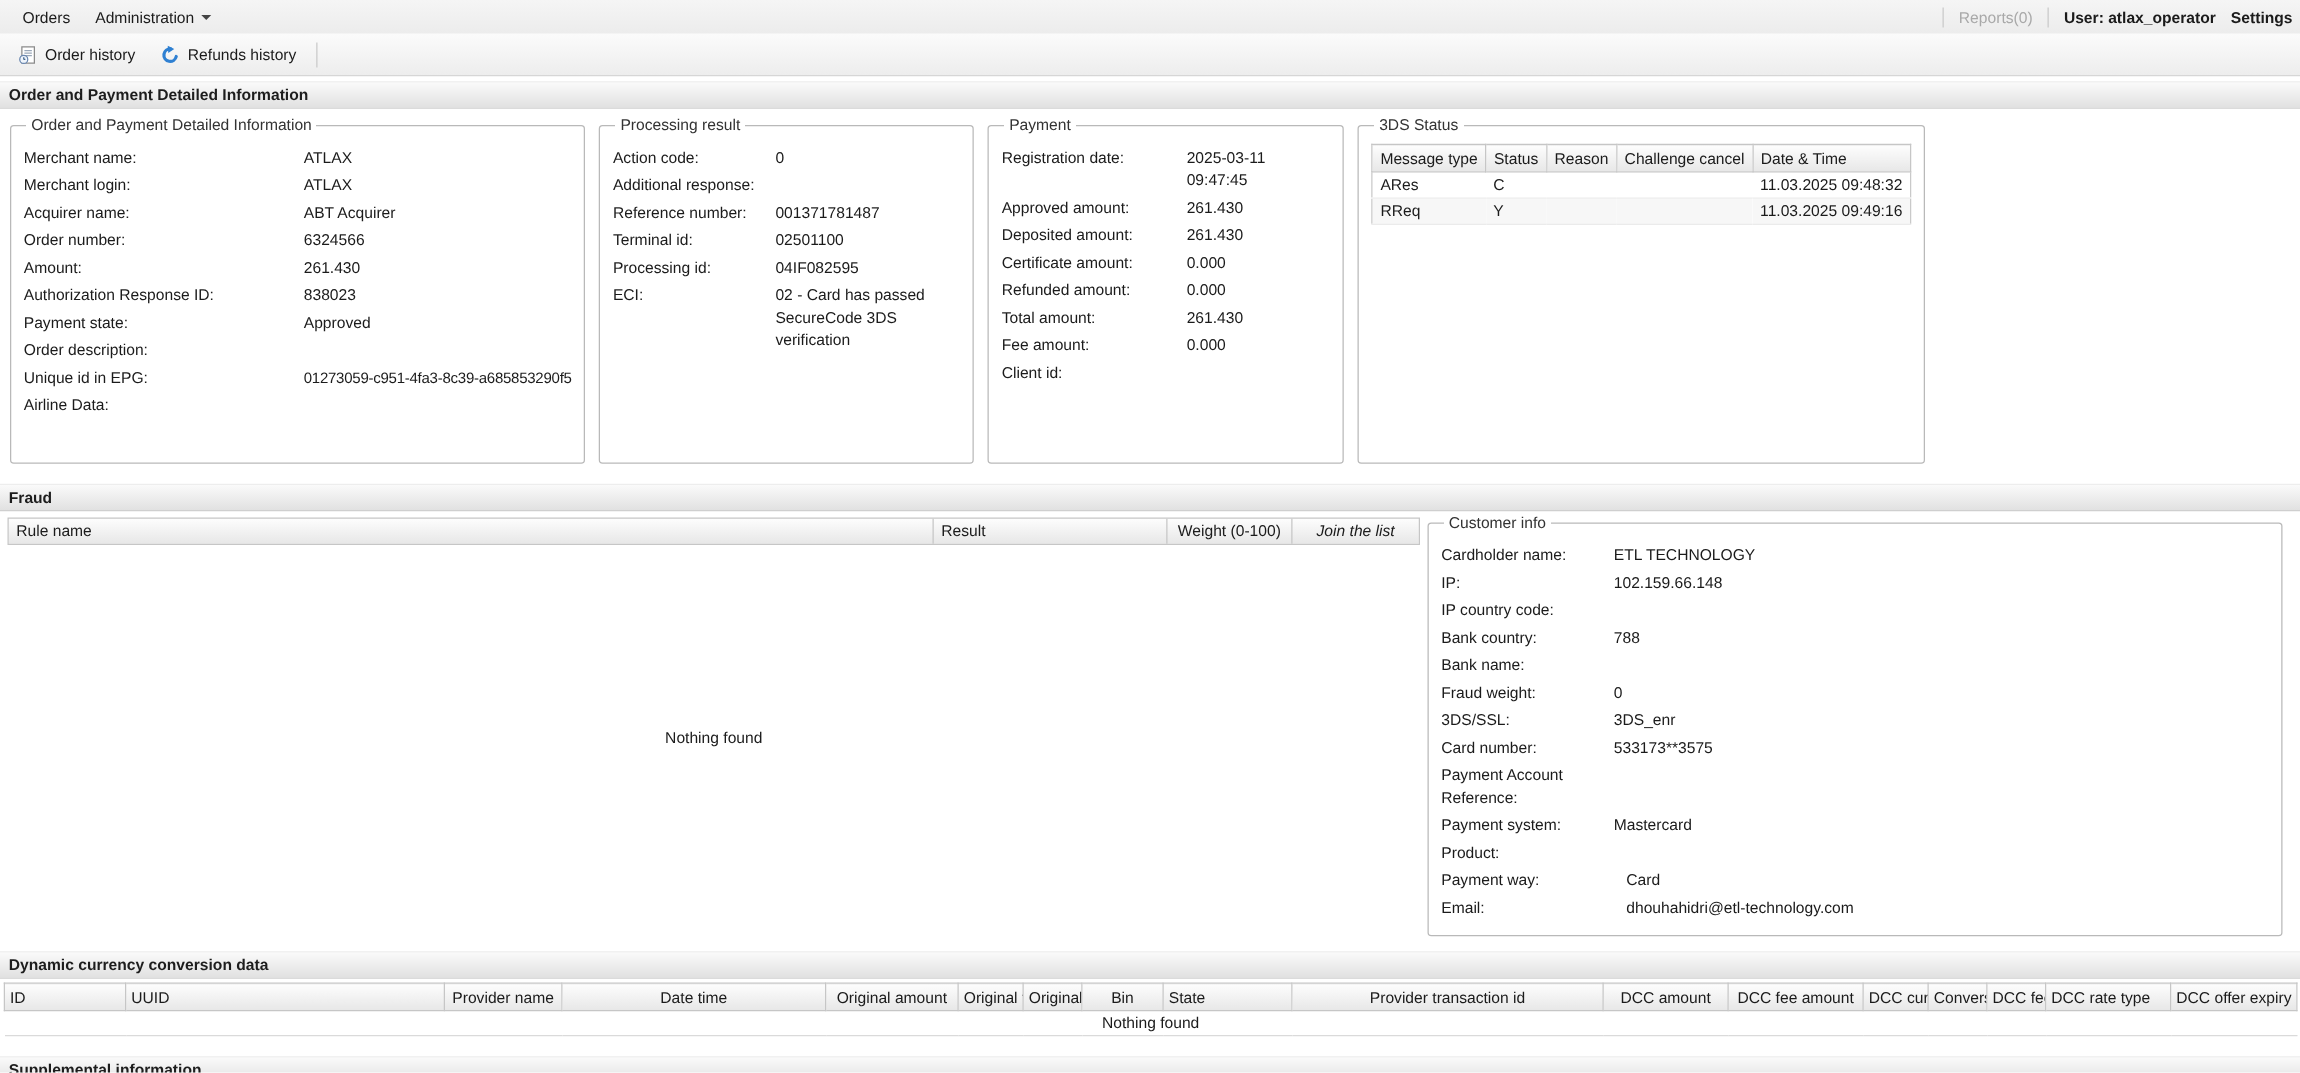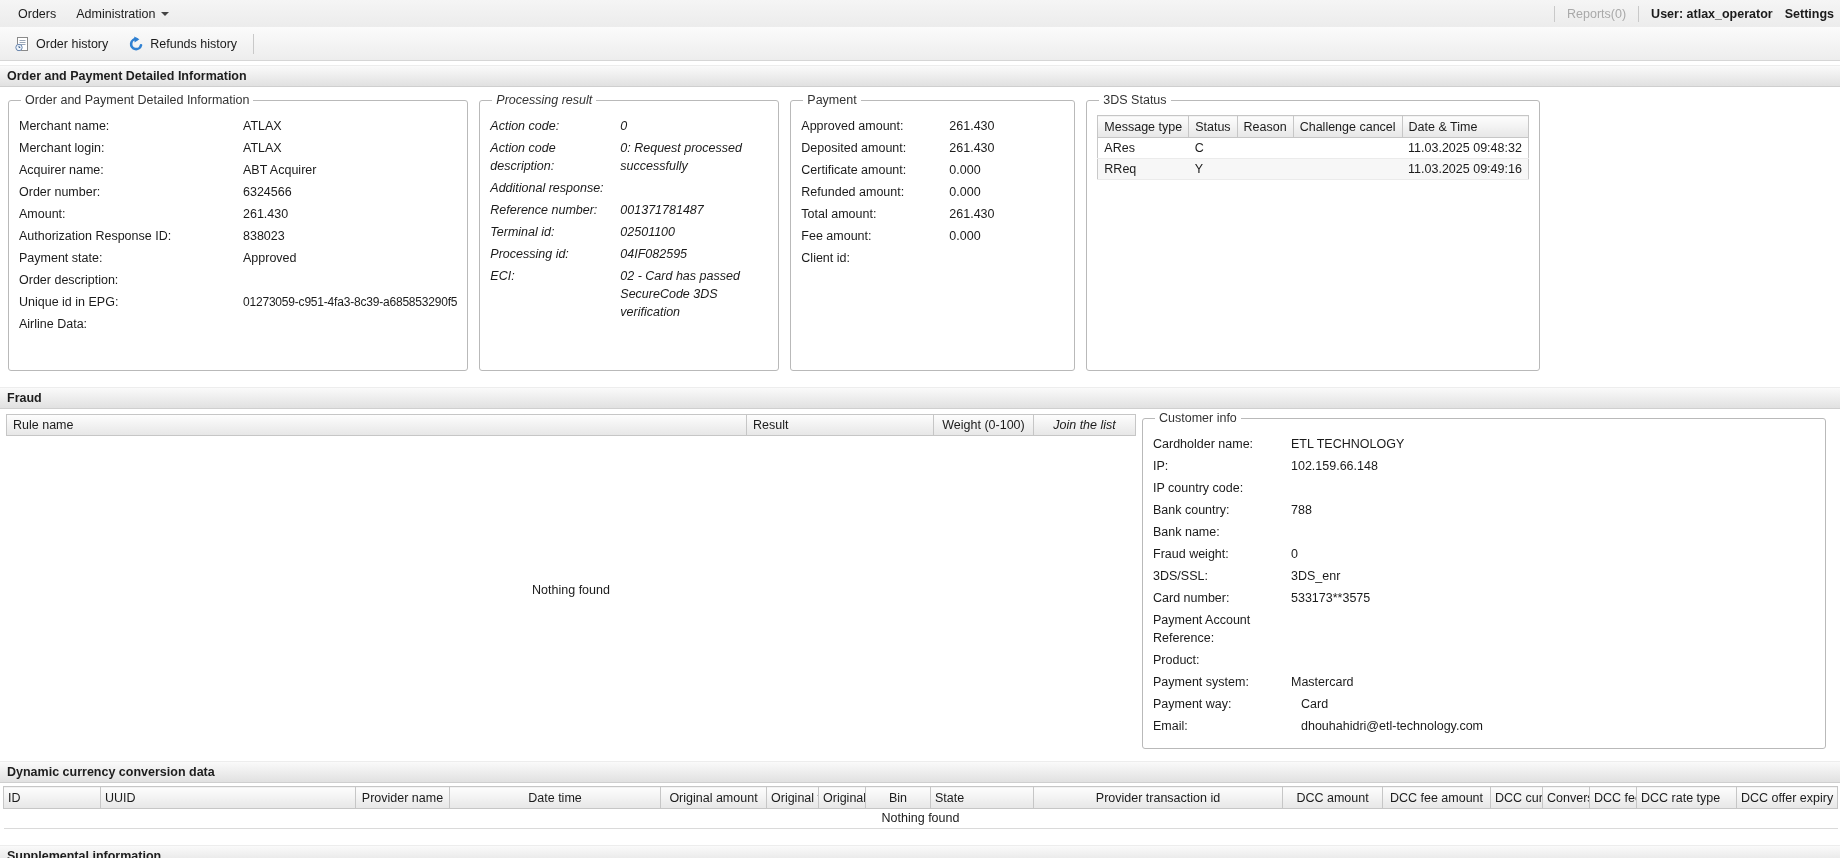--- a/index.html
+++ b/index.html
@@ -42,21 +42,21 @@
     border:1px solid #b9b9b9; border-radius:3px; background:#fff;
     margin:0; padding:2px 10px 8px; overflow:hidden;
   }
   legend { font-size:12.5px; color:#333; padding:0 4px; margin-left:2px; }
   .rows { padding-top:8px; }
   .frow { display:flex; align-items:flex-start; margin-bottom:4px; min-height:18px; line-height:18px; }
   .flabel { flex:0 0 auto; }
   .fvalue { flex:1 1 auto; }
   .fs-order { width:460px; height:278px; }
   .fs-order .flabel { width:224px; }
-  .fs-proc  { width:300px; height:278px;font-style:italic; }
+  .fs-proc  { width:300px; height:278px; }
   .fs-proc .flabel { width:130px; }
   .fs-proc .fvalue { max-width:152px; }
   .fs-pay   { width:285px; height:278px; }
   .fs-pay .flabel { width:148px; }
   .fs-3ds   { width:448px; height:278px; }
   .fs-cust  { width:684px; height:338px; margin-left:6px; margin-top:2px; }
   .fs-cust .flabel { width:138px; }
   .tight { font-size:12px; letter-spacing:-0.2px; white-space:nowrap; }
   
   .grid { border-collapse:collapse; margin-top:6px; table-layout:fixed; }
@@ -190,24 +190,20 @@
   </fieldset>
 
   <fieldset class="fs-proc">
     <legend>Processing result</legend>
     <div class="rows">
       <div class="frow">
           <div class="flabel">Action code:</div>
           <div class="fvalue">0</div>
         </div>
       <div class="frow">
-          <div class="flabel">Action code description:</div>
-          <div class="fvalue">0: Request processed successfully</div>
-        </div>
-      <div class="frow">
           <div class="flabel">Additional response:</div>
           <div class="fvalue"></div>
         </div>
       <div class="frow">
           <div class="flabel">Reference number:</div>
           <div class="fvalue">001371781487</div>
         </div>
       <div class="frow">
           <div class="flabel">Terminal id:</div>
           <div class="fvalue">02501100</div>
@@ -219,20 +215,24 @@
       <div class="frow">
           <div class="flabel">ECI:</div>
           <div class="fvalue">02 - Card has passed SecureCode 3DS verification</div>
         </div>
     </div>
   </fieldset>
 
   <fieldset class="fs-pay">
     <legend>Payment</legend>
     <div class="rows">
+      <div class="frow">
+          <div class="flabel">Registration date:</div>
+          <div class="fvalue">2025-03-11 09:47:45</div>
+        </div>
       <div class="frow">
           <div class="flabel">Approved amount:</div>
           <div class="fvalue">261.430</div>
         </div>
       <div class="frow">
           <div class="flabel">Deposited amount:</div>
           <div class="fvalue">261.430</div>
         </div>
       <div class="frow">
           <div class="flabel">Certificate amount:</div>
@@ -346,26 +346,26 @@
         </div>
       <div class="frow">
           <div class="flabel">Card number:</div>
           <div class="fvalue">533173**3575</div>
         </div>
       <div class="frow">
           <div class="flabel">Payment Account Reference:</div>
           <div class="fvalue"></div>
         </div>
       <div class="frow">
-          <div class="flabel">Product:</div>
-          <div class="fvalue"></div>
-        </div>
-      <div class="frow">
           <div class="flabel">Payment system:</div>
           <div class="fvalue">Mastercard</div>
+        </div>
+      <div class="frow">
+          <div class="flabel">Product:</div>
+          <div class="fvalue"></div>
         </div>
       <div class="frow">
           <div class="flabel">Payment way:</div>
           <div class="fvalue" style="padding-left:10px">Card</div>
         </div>
       <div class="frow">
           <div class="flabel">Email:</div>
           <div class="fvalue" style="padding-left:10px">dhouhahidri@etl-technology.com</div>
         </div>
     </div>

